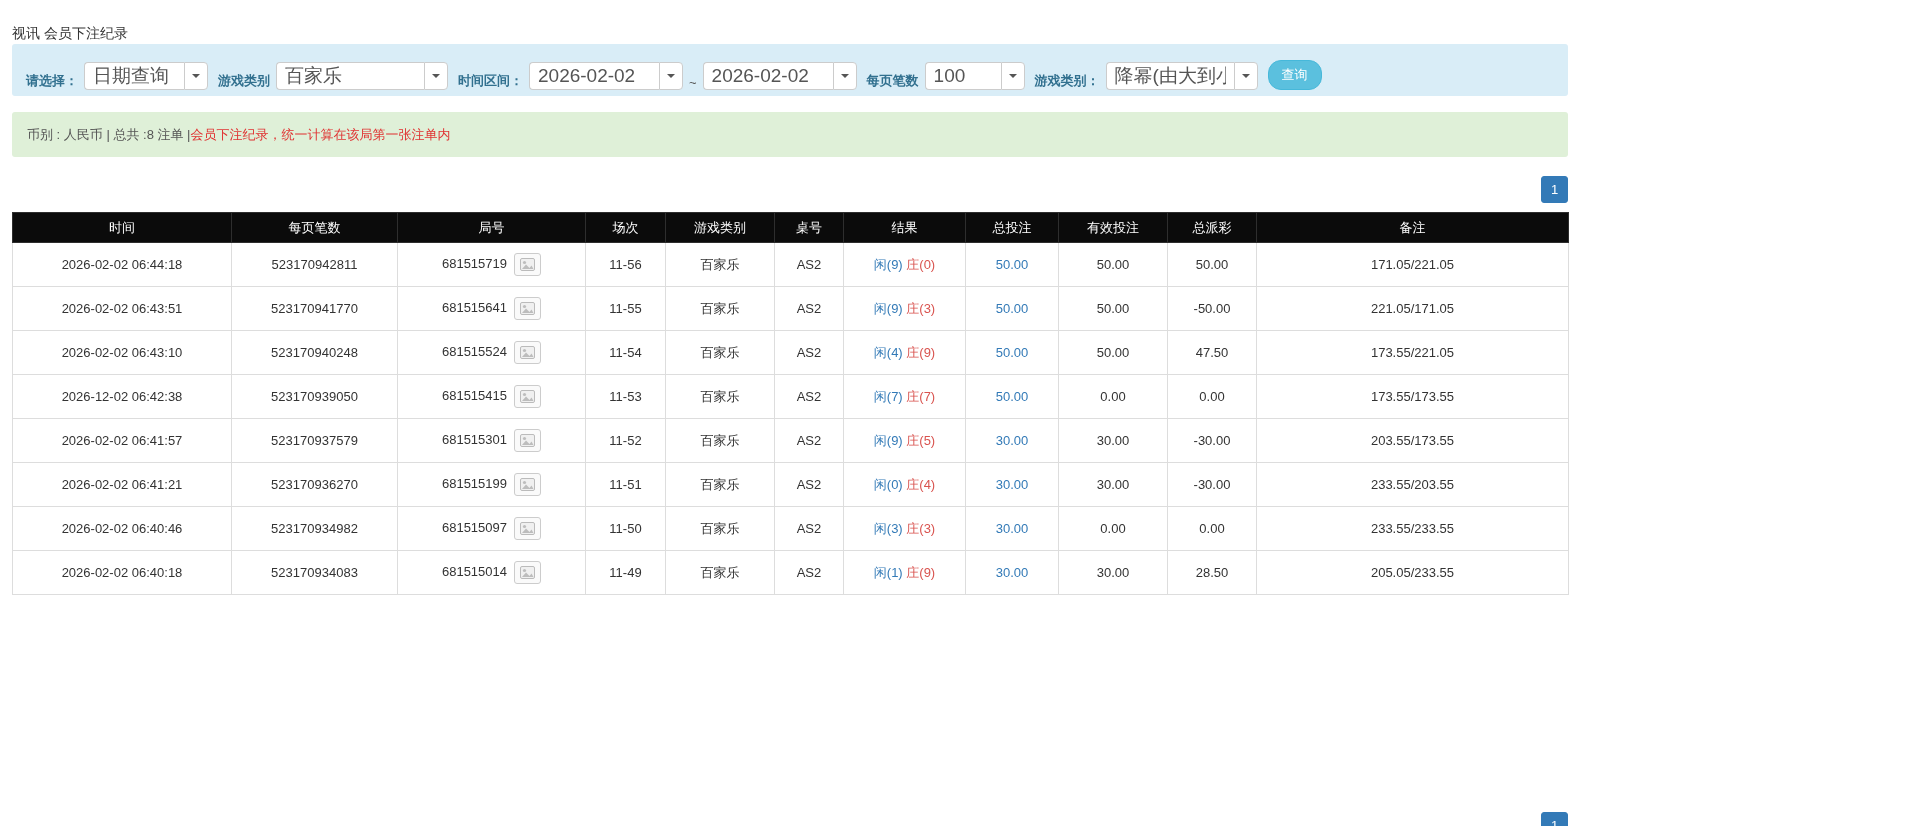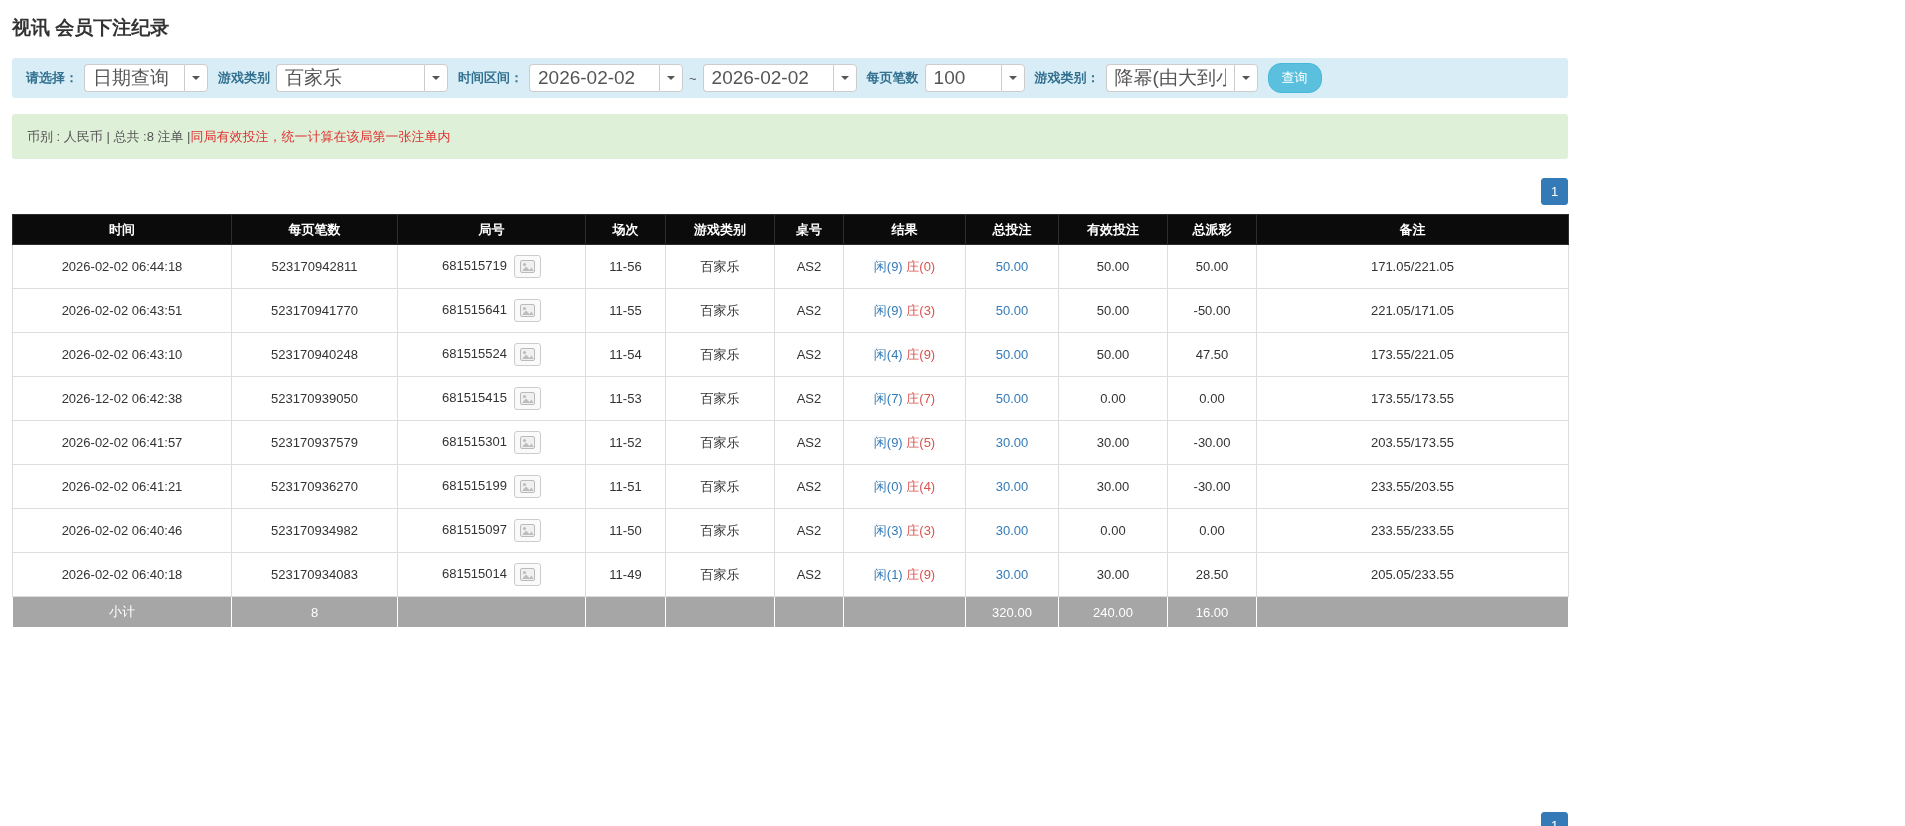--- a/index.html
+++ b/index.html
@@ -6,32 +6,32 @@
   html, body { width: 1905px; height: 826px; }
   body {
     position: relative;
     overflow: hidden;
     background: #fff;
     font-family: "Liberation Sans", "DejaVu Sans", sans-serif;
     color: #333;
   }
   .content { position: absolute; left: 12px; top: 0; width: 1556px; }
 
-  .page-title { font-size: 19px; font-weight: 700; color: #333; margin-top: 15px; }
+  .page-title { font-size: 14px; font-weight: 400; color: #333; margin-top: 25px; }
 
   
   .filter-bar {
-    margin-top: 17px;
+    margin-top: 1px;
     background: #d9edf7;
     border-radius: 3px;
     padding: 6px 10px;
     display: flex;
-    align-items: center;
+    align-items: flex-end;
     font-size: 13px;
-    height: 40px;
+    height: 52px;
   }
   .flabel { color: #31708f; font-weight: bold; margin: 0 6px 0 10px; white-space: nowrap; }
   .flabel:first-child { margin-left: 4px; }
   .combo { display: flex; height: 28px; }
   .combo input {
     height: 28px; border: 1px solid #ccc; border-right: none;
     border-radius: 4px 0 0 4px; padding: 0 8px; font-size: 19px; color: #555;
     background: #fff; outline: none;
     font-family: "Liberation Sans", "DejaVu Sans", sans-serif;
   }
@@ -73,21 +73,21 @@
     background: #337ab7; border: 1px solid #337ab7; color: #fff;
     border-radius: 3px; font-size: 13px; cursor: pointer;
     display: flex; align-items: center; justify-content: center;
     font-family: "Liberation Sans", "DejaVu Sans", sans-serif;
   }
   .pager-bottom { position: absolute; top: 812px; right: 337px; }
 
   
   table.records { width: 1556px; border-collapse: collapse; table-layout: fixed; font-size: 13px; }
   table.records thead th {
-    background: #0b0b0b; color: #fff; font-weight: bold;
+    background: #0b0b0b; color: #fff; font-weight: normal;
     height: 30px; text-align: center;
     border: 1px solid #2e2e2e;
   }
   table.records tbody td {
     background: #fff; border: 1px solid #ddd;
     height: 44px; text-align: center; color: #333;
     overflow: hidden; white-space: nowrap;
   }
   table.records tfoot td {
     background: #a6a6a6; color: #fff;
@@ -157,21 +157,21 @@
       <button class="combo-btn">
           <span class="caret"></span>
         </button>
     </div>
 
     <button class="query-btn">查询</button>
   </div>
 
   <div class="alert-bar">
     <span class="alert-left">币别 : 人民币 | 总共 :8 注单 |</span>
-    <span class="alert-right">同局有效投注，统一计算在该局第一张注单内</span>
+    <span class="alert-right">会员下注纪录，统一计算在该局第一张注单内</span>
   </div>
 
   <div class="pager-top">
     <button class="page-btn">1</button>
   </div>
 
   <table class="records">
     <colgroup>
       <col style="width:219px">
         <col style="width:166px">
@@ -389,33 +389,20 @@
           <span class="player">闲(1)</span>
           <span class="banker">庄(9)</span>
         </td>
         <td><span class="link">30.00</span></td>
         <td>30.00</td>
         <td>28.50</td>
         <td>205.05/233.55</td>
       </tr>
       </tbody>
     <tfoot>
-      <tr>
-        <td>小计</td>
-        <td>8</td>
-        <td></td>
-        <td></td>
-        <td></td>
-        <td></td>
-        <td></td>
-        <td>320.00</td>
-        <td>240.00</td>
-        <td>16.00</td>
-        <td></td>
-      </tr>
     </tfoot>
   </table>
 
 </div>
 
 <div class="pager-bottom">
   <button class="page-btn">1</button>
 </div>
 
 </body></html>

